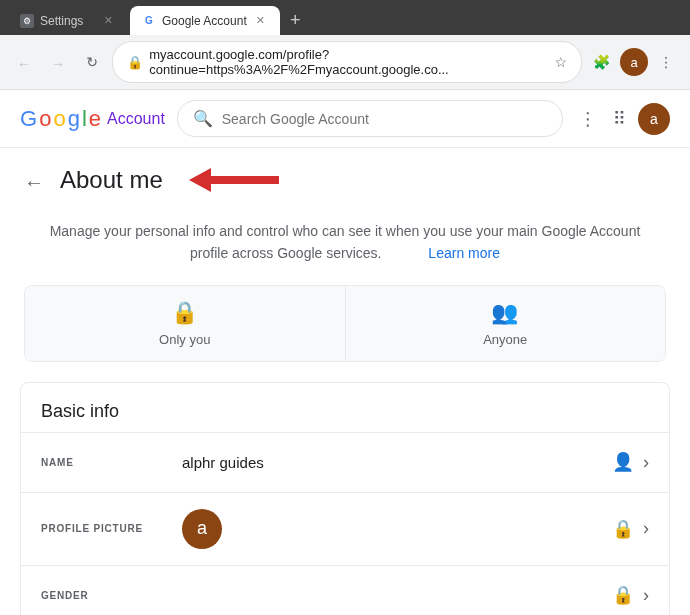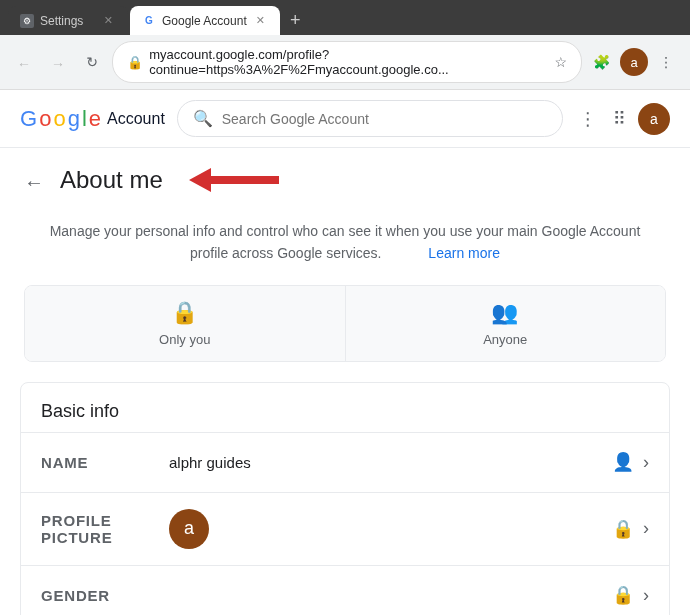--- a/index.html
+++ b/index.html
@@ -28,21 +28,21 @@
 
     
     .google-header { display: flex; align-items: center; padding: 10px 20px; gap: 12px; border-bottom: 1px solid #e8eaed; }
     .google-logo { display: flex; align-items: center; gap: 2px; font-size: 22px; font-weight: 400; }
     .logo-g { color: #4285f4; }
     .logo-o1 { color: #ea4335; }
     .logo-o2 { color: #fbbc05; }
     .logo-g2 { color: #4285f4; }
     .logo-l { color: #34a853; }
     .logo-e { color: #ea4335; }
-    .logo-account { font-size: 16px; color: #0f172a; margin-left: 4px; }
+    .logo-account { font-size: 16px; color: #6d28d9; margin-left: 4px; }
     .search-bar { flex: 1; max-width: 420px; display: flex; align-items: center; gap: 8px; border: 1px solid #dfe1e5; border-radius: 24px; padding: 8px 16px; }
     .search-icon { color: #9aa0a6; font-size: 16px; }
     .search-input { border: none; outline: none; font-size: 14px; color: #202124; background: transparent; flex: 1; }
     .header-right { display: flex; align-items: center; gap: 8px; margin-left: auto; }
     .dots-btn { color: #5f6368; font-size: 18px; cursor: pointer; padding: 4px; }
     .grid-btn { color: #5f6368; font-size: 18px; cursor: pointer; padding: 4px; }
     .user-avatar { width: 32px; height: 32px; border-radius: 50%; background: #8B4513; color: #fff; font-size: 14px; font-weight: 500; display: flex; align-items: center; justify-content: center; cursor: pointer; }
 
     
     .about-header { display: flex; align-items: center; gap: 16px; padding: 18px 24px 10px; }
@@ -59,21 +59,21 @@
     
     .visibility-tabs { display: flex; border: 1px solid #e8eaed; border-radius: 8px; margin: 0 24px 20px; overflow: hidden; }
     .vis-tab { flex: 1; display: flex; flex-direction: column; align-items: center; padding: 14px; gap: 6px; cursor: pointer; background: #f8f9fa; border: none; font-size: 13px; color: #5f6368; }
     .vis-tab:first-child { border-right: 1px solid #e8eaed; }
     .vis-icon { font-size: 22px; color: #1a73e8; }
 
     
     .basic-info { margin: 0 20px; border: 1px solid #e8eaed; border-radius: 8px; }
     .basic-info-title { font-size: 18px; font-weight: 400; color: #202124; padding: 18px 20px 10px; }
     .info-row { display: flex; align-items: center; padding: 16px 20px; border-top: 1px solid #e8eaed; min-height: 60px; }
-    .info-label { font-size: 15px; font-weight: 600; color: #5f6368; letter-spacing: 0.8px; text-transform: uppercase; width: 128px; flex-shrink: 0; }
+    .info-label { font-size: 10px; font-weight: 600; color: #5f6368; letter-spacing: 0.8px; text-transform: uppercase; width: 141px; flex-shrink: 0; }
     .info-value { flex: 1; font-size: 15px; color: #202124; }
     .info-value.placeholder { color: #80868b; font-size: 14px; }
     .profile-pic-placeholder { width: 40px; height: 40px; border-radius: 50%; background: #8B4513; color: #fff; font-size: 18px; font-weight: 500; display: flex; align-items: center; justify-content: center; margin-right: 14px; flex-shrink: 0; }
     .info-right { display: flex; align-items: center; gap: 8px; margin-left: auto; }
     .info-icon { color: #1a73e8; font-size: 18px; }
     .chevron { color: #5f6368; font-size: 18px; cursor: pointer; }
     .profile-pic-row { display: flex; align-items: center; }
 
     
     .settings-favicon { width: 14px; height: 14px; background: #5f6368; border-radius: 2px; display: flex; align-items: center; justify-content: center; font-size: 9px; color: white; }

